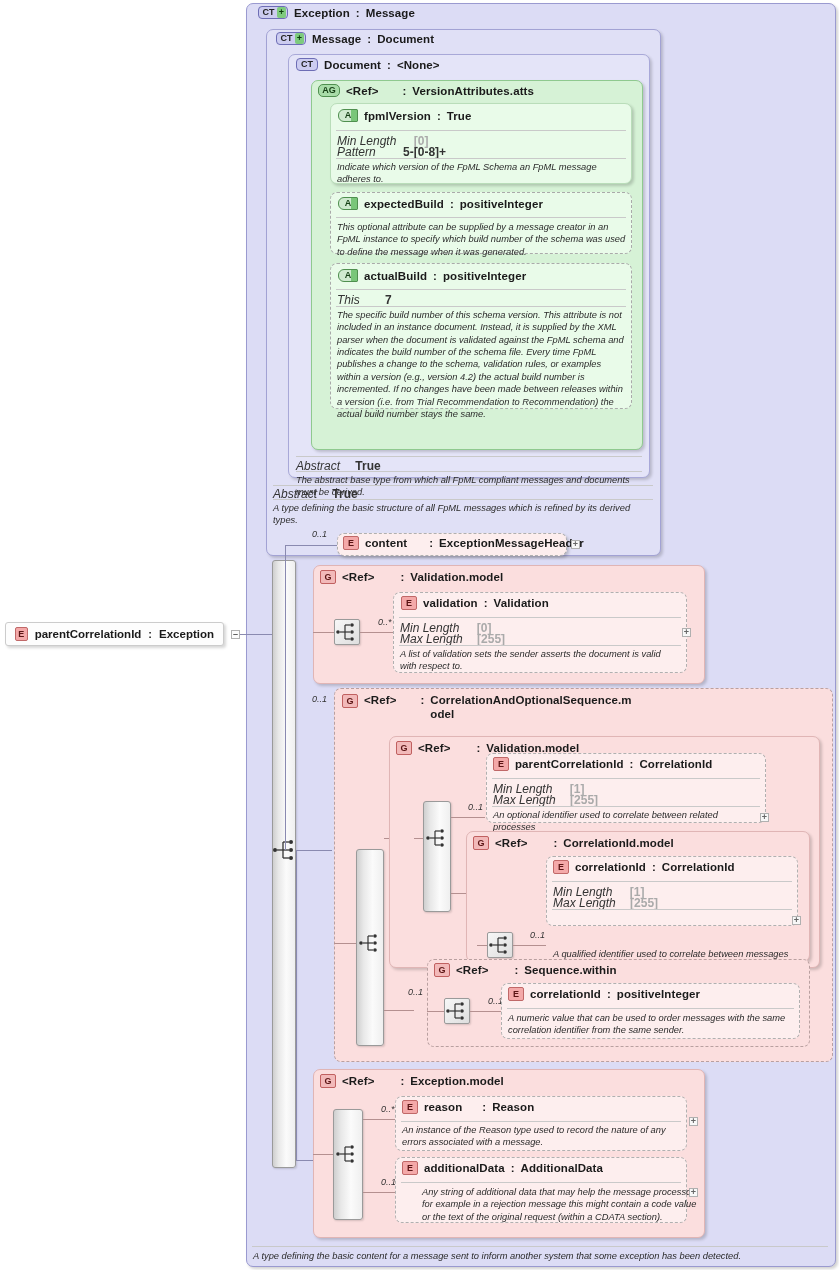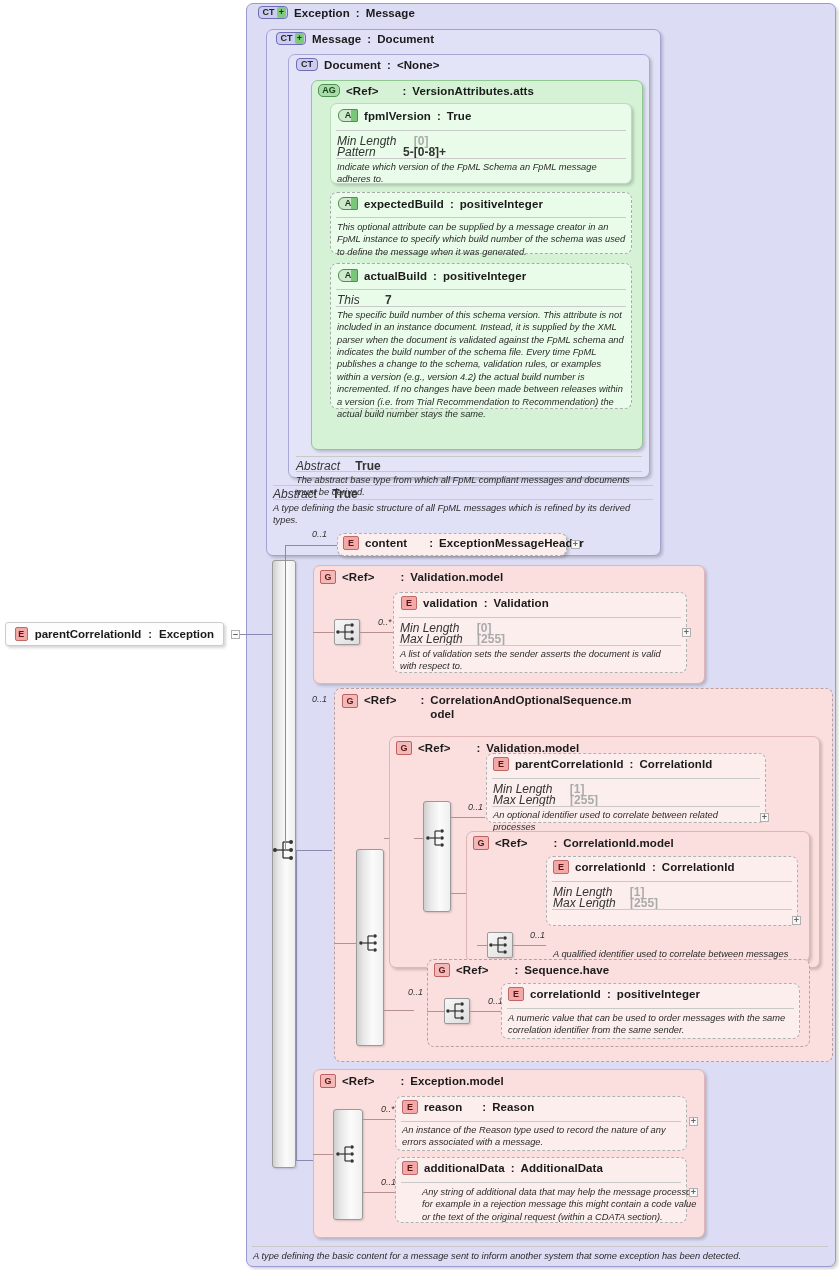--- a/index.html
+++ b/index.html
@@ -440,21 +440,21 @@
 <div class="hr" style="left:552px; top:909px; width:240px;"></div>
 <div class="desc" style="left:553px; top:948px; width:240px;">A qualified identifier used to correlate between messages</div>
 <div class="expand" style="left:792px; top:916px;">+</div>
 
 <div class="card" style="left:408px; top:987px;">0..1</div>
 <div class="box grp-box-dashed" style="left:427px; top:959px; width:383px; height:88px;"></div>
 <div class="title" style="left:434px; top:963px;">
   <span class="badge badge-g">G</span>
   <span class="nm">&lt;Ref&gt;</span>
   <span class="sep" style="margin-left:20px">:</span>
-  <span class="nm">Sequence.have</span>
+  <span class="nm">Sequence.within</span>
 </div>
 <div class="seqicon-box" style="left:444px; top:998px;"></div>
 <svg class="seqglyph" style="left:444px; top:999px;" width="26" height="24" viewBox="0 0 26 24">
   <circle cx="4" cy="12" r="1.8" fill="#333"></circle>
   <line x1="6" y1="12" x2="11" y2="12" stroke="#333" stroke-width="1.2"></line>
   <line x1="11" y1="5" x2="11" y2="19" stroke="#333" stroke-width="1.2"></line>
   <line x1="11" y1="5" x2="16" y2="5" stroke="#333" stroke-width="1.2"></line>
   <line x1="11" y1="12" x2="16" y2="12" stroke="#333" stroke-width="1.2"></line>
   <line x1="11" y1="19" x2="16" y2="19" stroke="#333" stroke-width="1.2"></line>
   <circle cx="18" cy="5" r="1.8" fill="#333"></circle>

